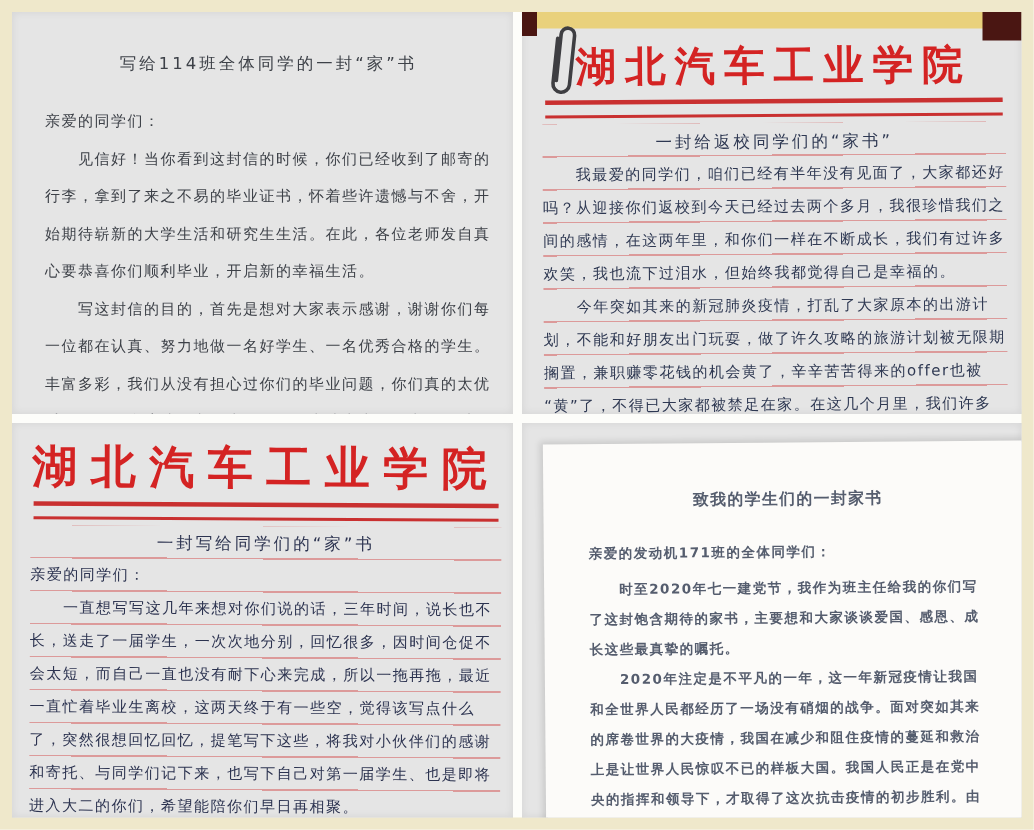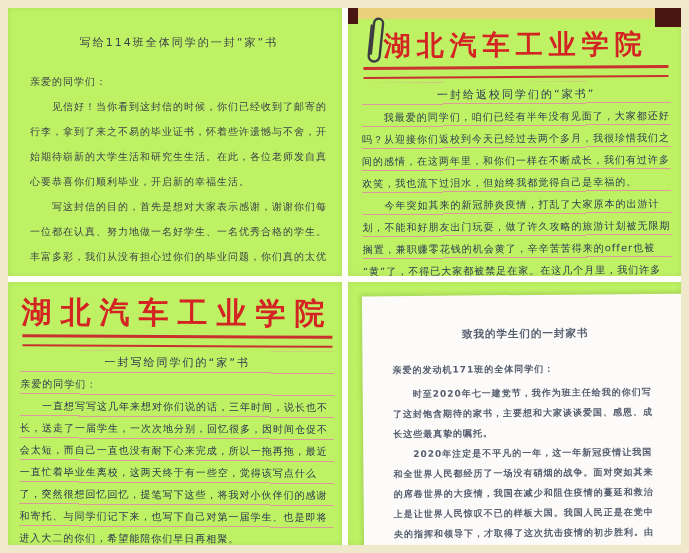--- a/index.html
+++ b/index.html
@@ -1,20 +1,20 @@
 <!DOCTYPE html>
 <html lang="zh"><head>
 <meta charset="utf-8">
 <style>
   html,body{margin:0;padding:0;width:689px;height:553px;overflow:hidden;
     font-family:"DejaVu Sans",sans-serif;background:#efe8cb;}
   .collage{width:689px;height:553px;box-sizing:border-box;padding:8px;background:#efe8cb;}
   .grid{display:grid;width:100%;height:100%;gap:6px;background:#fdfdfa;
     grid-template-columns:334px 333px;grid-template-rows:268px 263px;}
-  figure.photo{margin:0;position:relative;overflow:hidden;background:#bef264;
+  figure.photo{margin:0;position:relative;overflow:hidden;background:#e5e5e5;
     box-shadow:inset 0 0 6px rgba(0,0,0,.08);}
   
   .hw{font-size:10px;letter-spacing:1px;line-height:22px;white-space:pre-line;}
   .hw-title{text-align:center;font-size:11px;letter-spacing:2px;}
   
   .tl{background:linear-gradient(90deg,#e9e7e2 0 6px,#fcfbf8 18px);}
   .tl .page{position:absolute;inset:0;padding:16px 14px 0 22px;color:#3d4148;}
   .tl .hw{line-height:25px;}
   .tl .hw-title{margin:6px 30px 14px 30px;}
   

